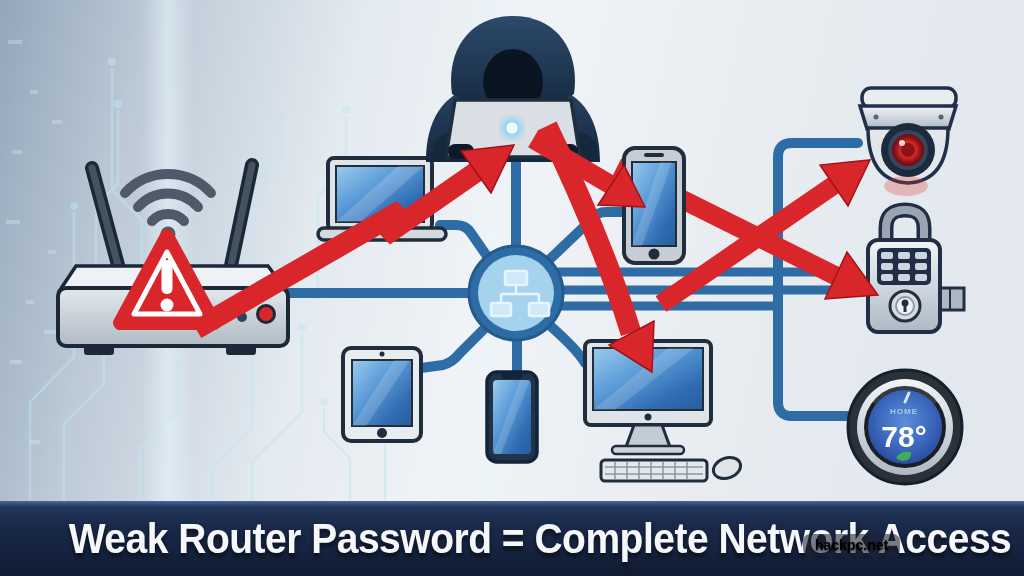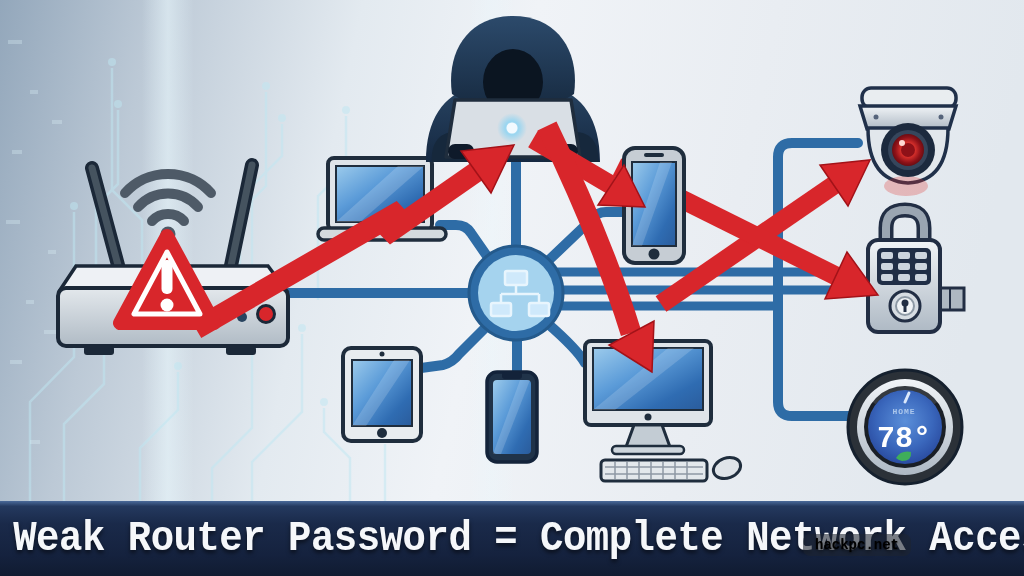--- a/index.html
+++ b/index.html
@@ -1,17 +1,17 @@
 <!DOCTYPE html>
 <html><head>
 <meta charset="utf-8">
 <style>
   html,body{margin:0;padding:0;background:#30343a;}
   .stage{position:relative;width:1024px;height:576px;overflow:hidden;
-         font-family:Liberation Mono, monospace;background:#e8edf2;}
+         font-family:Liberation Sans, sans-serif;background:#e8edf2;}
   .stage svg{position:absolute;left:0;top:0;}
   .banner{position:absolute;left:0;top:501px;width:1024px;height:75px;
           background:linear-gradient(180deg,#4a6a9a 0%,#24395f 7%,#1a2a4a 30%,#15223e 72%,#101b31 100%);
           display:flex;align-items:center;justify-content:center;padding-left:28px;}
   .banner-text{font-size:39px;font-weight:bold;color:#f5f7fa;letter-spacing:-0.5px;
                white-space:nowrap;transform:scaleY(1.1);
                text-shadow:0 3px 4px rgba(0,0,0,.55);}
   .watermark{position:absolute;left:803px;top:534px;background:rgba(30,36,48,.58);
              border-radius:7px;padding:3px 12px;color:#000000;font-weight:bold;
              font-size:14px;text-shadow:0 1px 2px rgba(0,0,0,.5);}

